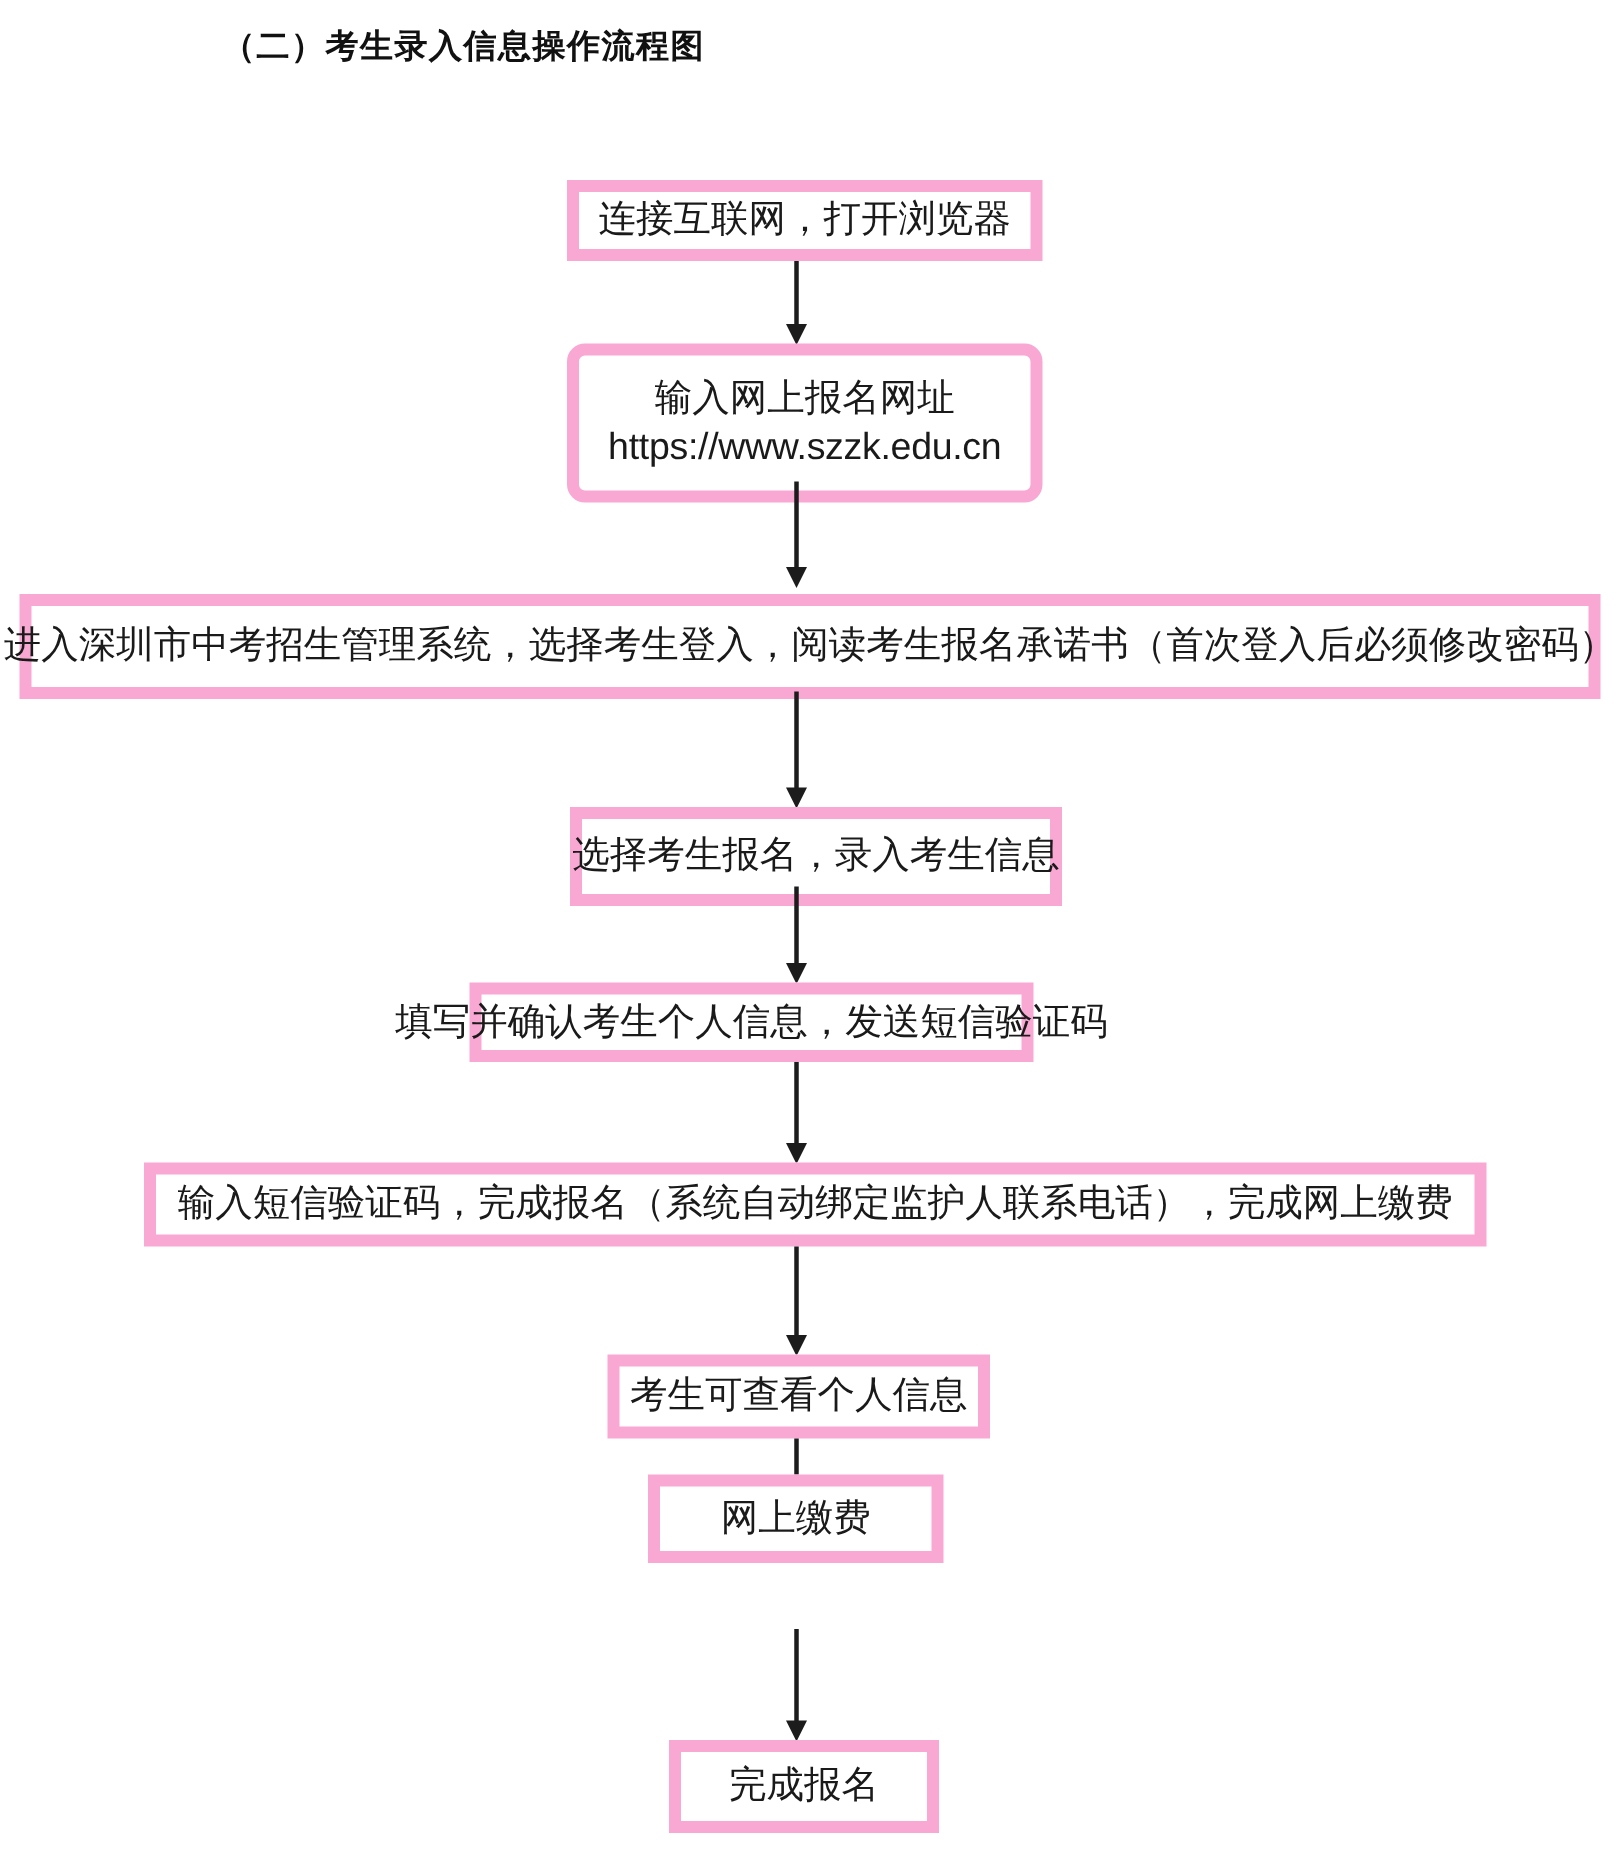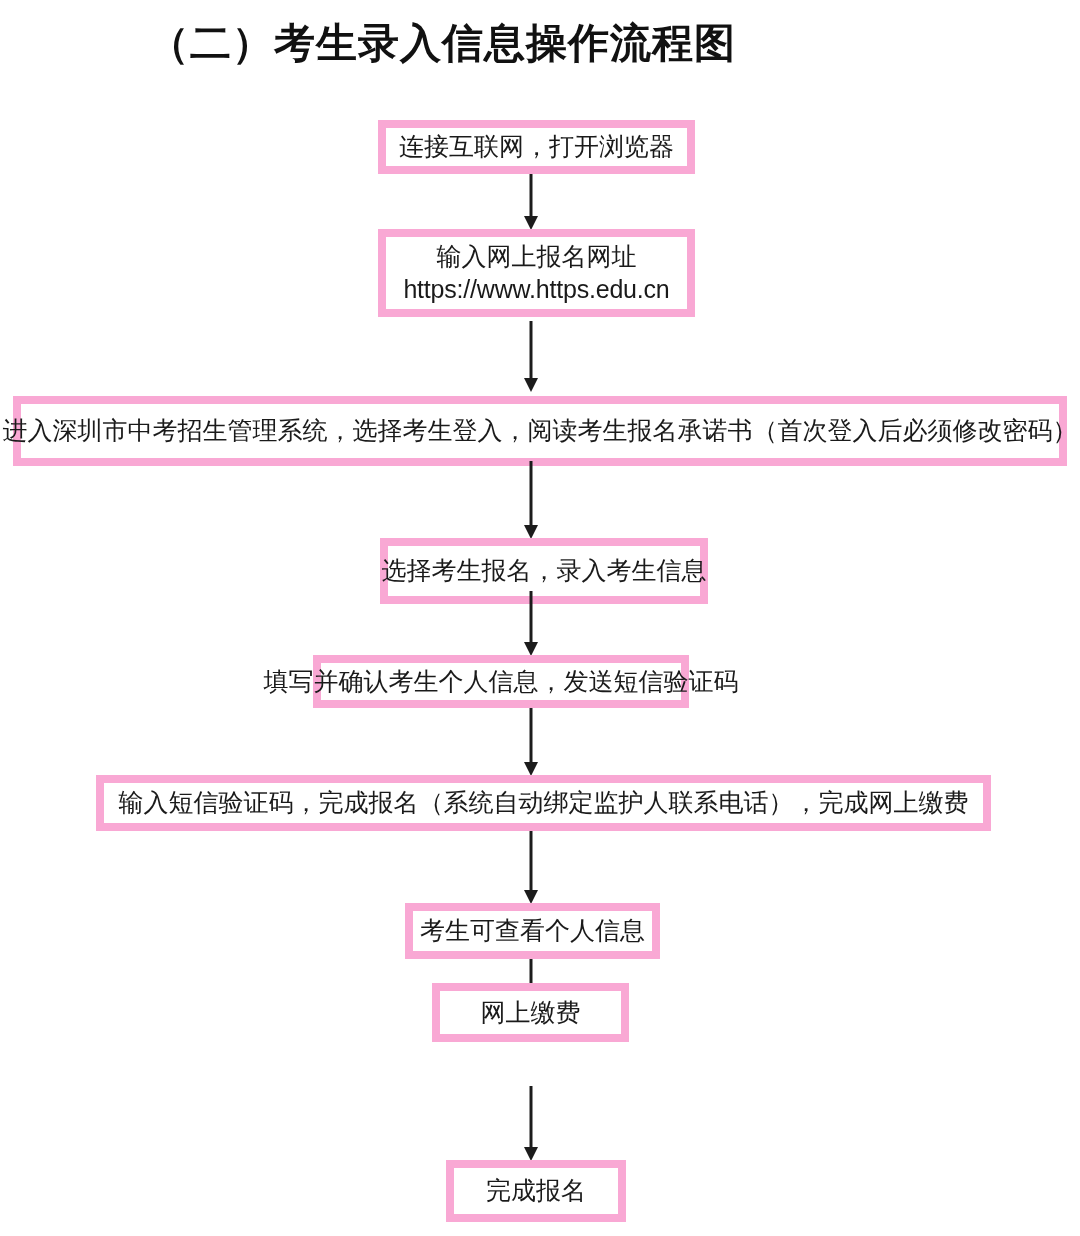--- a/index.html
+++ b/index.html
@@ -14,21 +14,21 @@
     font-family: "Liberation Serif", "DejaVu Serif", serif;
     color: #1a1a1a;
     overflow: hidden;
   }
 
   #chart-title {
     position: absolute;
     left: 148px;
     top: 16px;
     font-family: Liberation Serif, serif;
-    font-size: 41px;
+    font-size: 22px;
     font-weight: bold;
     letter-spacing: 1px;
     color: #111111;
     white-space: nowrap;
   }
 
   .node {
     position: absolute;
     box-sizing: border-box;
     border: 8px solid #f9a8d4;
@@ -50,21 +50,21 @@
     font-size: 25px;
   }
   .node .line.url {
     font-family: "Liberation Sans", "DejaVu Sans", sans-serif;
     font-size: 25px;
     letter-spacing: -0.2px;
   }
 
   
   #node-connect-internet { left: 378px; top: 120px;  width: 317px; height: 54px; }
-  #node-enter-url        { left: 378px; top: 229px;  width: 317px; height: 88px; }
+  #node-enter-url        { left: 378px; top: 229px;  width: 317px; height: 106px; border-radius: 12px; }
   #node-enter-system     { left: 13px;  top: 396px;  width: 1054px; height: 70px; }
   #node-select-signup    { left: 380px; top: 538px;  width: 328px; height: 66px; }
   #node-fill-confirm     { left: 313px; top: 655px;  width: 376px; height: 53px; }
   #node-submit-pay       { left: 96px;  top: 775px;  width: 895px; height: 56px; }
   #node-view-info        { left: 405px; top: 903px;  width: 255px; height: 56px; }
   #node-online-payment   { left: 432px; top: 983px; width: 197px; height: 59px; }
   #node-finish-signup    { left: 446px; top: 1160px; width: 180px; height: 62px; }
 
   
   .connector {
@@ -94,21 +94,21 @@
 
 <div class="connector" id="conn-1">
   <svg width="24" height="57" viewBox="0 0 24 57" xmlns="http://www.w3.org/2000/svg">
     <line x1="12" y1="0" x2="12" y2="45" stroke="#1c1c1c" stroke-width="3"></line>
     <polygon points="12,56 5,42 19,42" fill="#1c1c1c"></polygon>
   </svg>
 </div>
 
 <div class="node" id="node-enter-url">
   <span class="line cn">输入网上报名网址</span>
-  <span class="line url">https://www.https.edu.cn</span>
+  <span class="line url">https://www.szzk.edu.cn</span>
 </div>
 
 <div class="connector" id="conn-2">
   <svg width="24" height="72" viewBox="0 0 24 72" xmlns="http://www.w3.org/2000/svg">
     <line x1="12" y1="0" x2="12" y2="60" stroke="#1c1c1c" stroke-width="3"></line>
     <polygon points="12,71 5,57 19,57" fill="#1c1c1c"></polygon>
   </svg>
 </div>
 
 <div class="node" id="node-enter-system">

